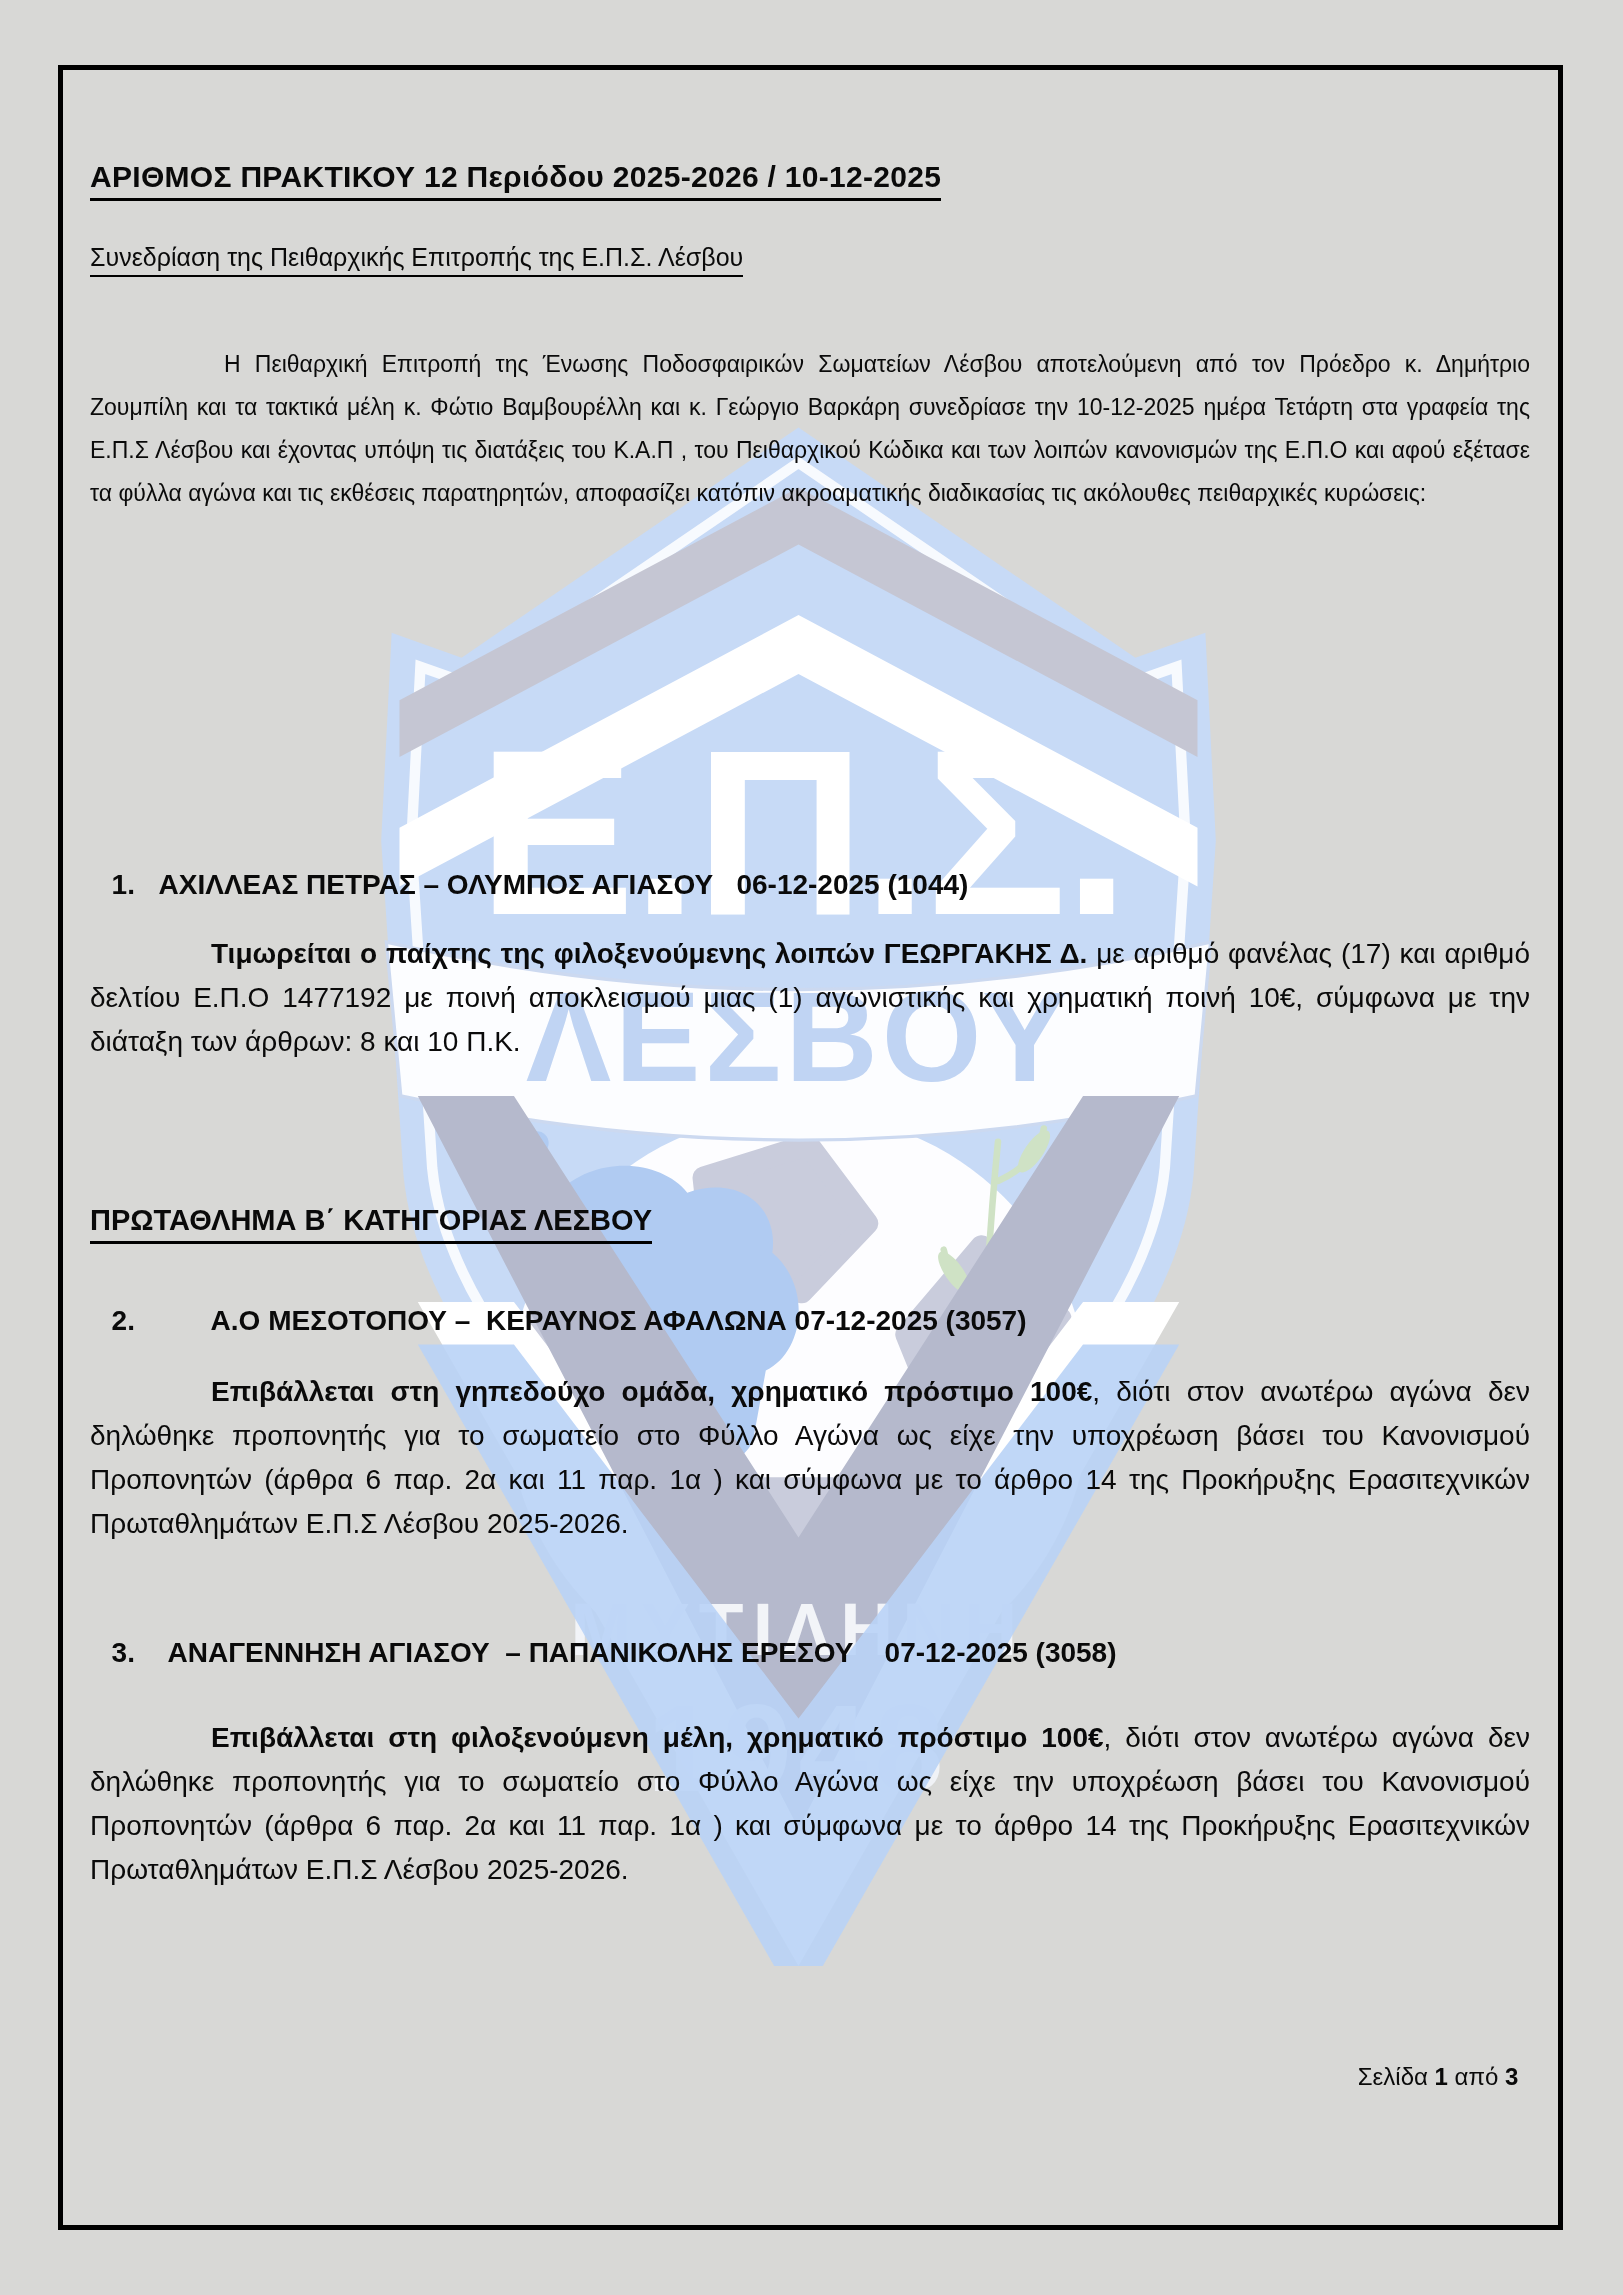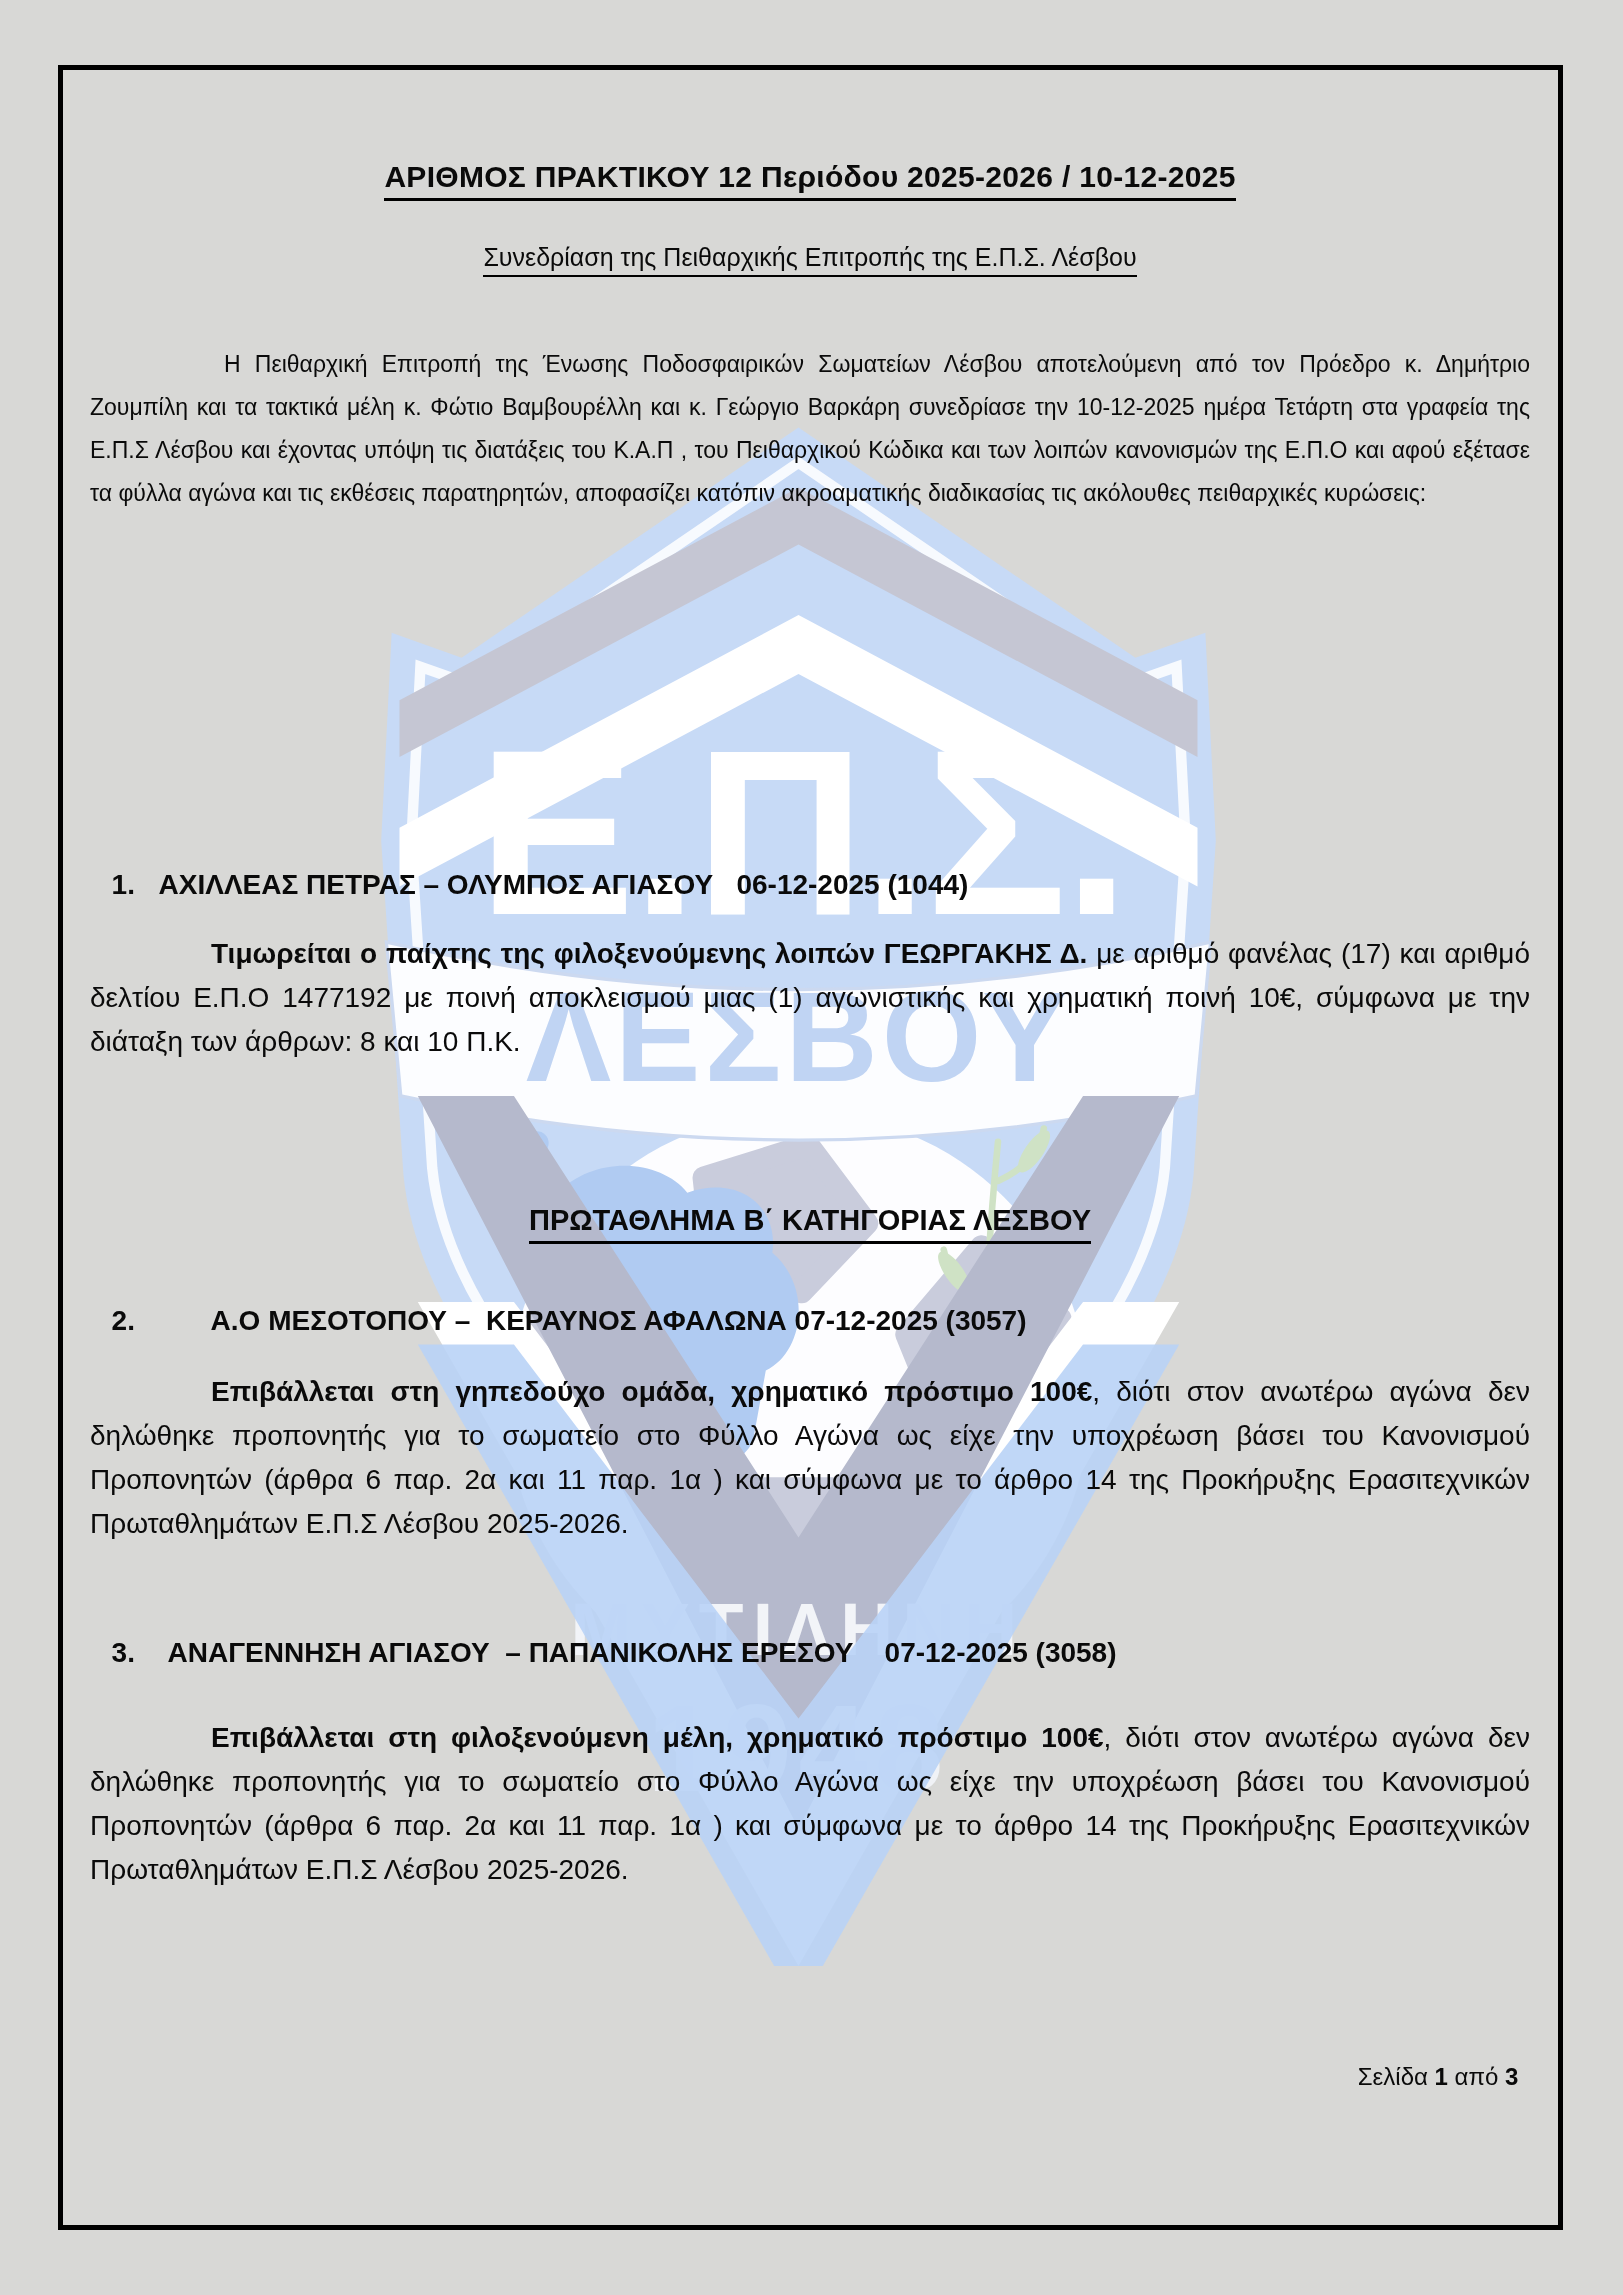--- a/index.html
+++ b/index.html
@@ -19,21 +19,21 @@
     border:5.2px solid #000;box-sizing:border-box;pointer-events:none;z-index:2;
   }
   
   .watermark{
     position:absolute;left:321px;top:422px;width:955px;height:1544px;
     z-index:0;
   }
   .wm-text{font-family:"Liberation Sans", sans-serif;font-weight:bold;}
   
   .content{position:absolute;left:90px;top:0;width:1440px;height:2295px;z-index:1;}
-  .centerline{position:absolute;width:100%;text-align:center;text-decoration:underline;}
+  .centerline{position:absolute;width:100%;text-decoration:underline;}
   .u{border-bottom:3.9px solid #000;padding-bottom:3.9px;display:inline-block;}
   .u2{border-bottom:2.6px solid #000;padding-bottom:3.3px;display:inline-block;}
   .doc-title{top:160px;font-size:30px;font-weight:bold;letter-spacing:0.3px;}
   .doc-subtitle{top:243px;font-size:25px;font-weight:normal;}
   .intro{
     position:absolute;top:343px;left:0;width:1440px;margin:0;
     font-size:23px;line-height:43px;text-align:justify;text-indent:134px;
   }
   .sec-h{font-size:29px;font-weight:bold;}
   .sec-a{top:728px;}

